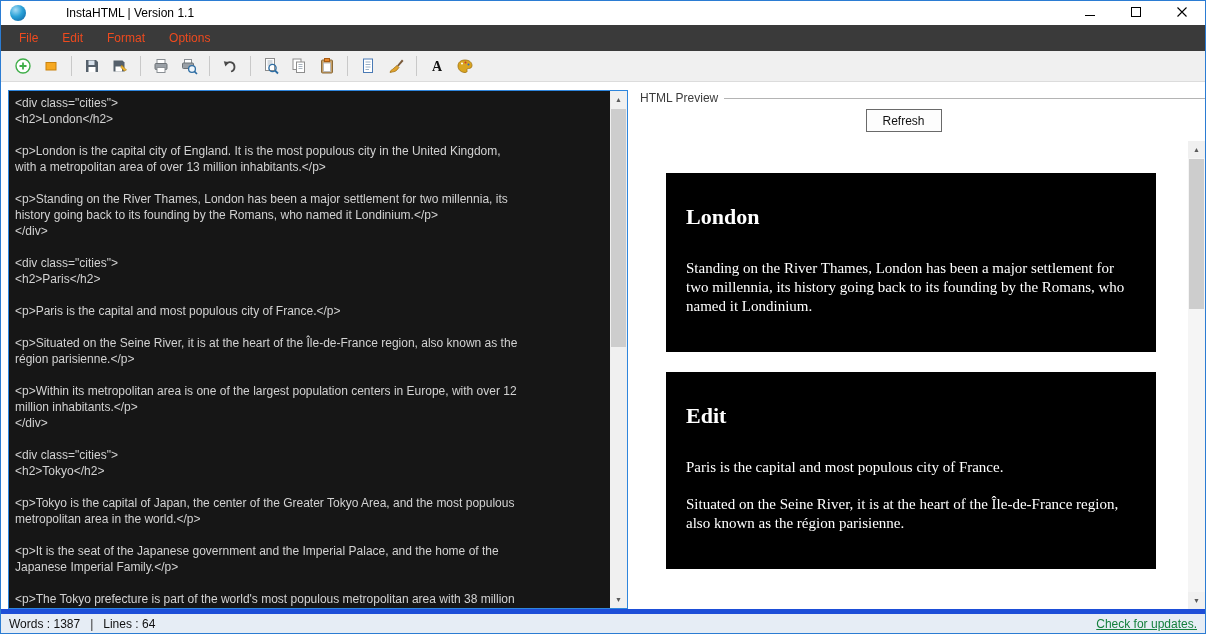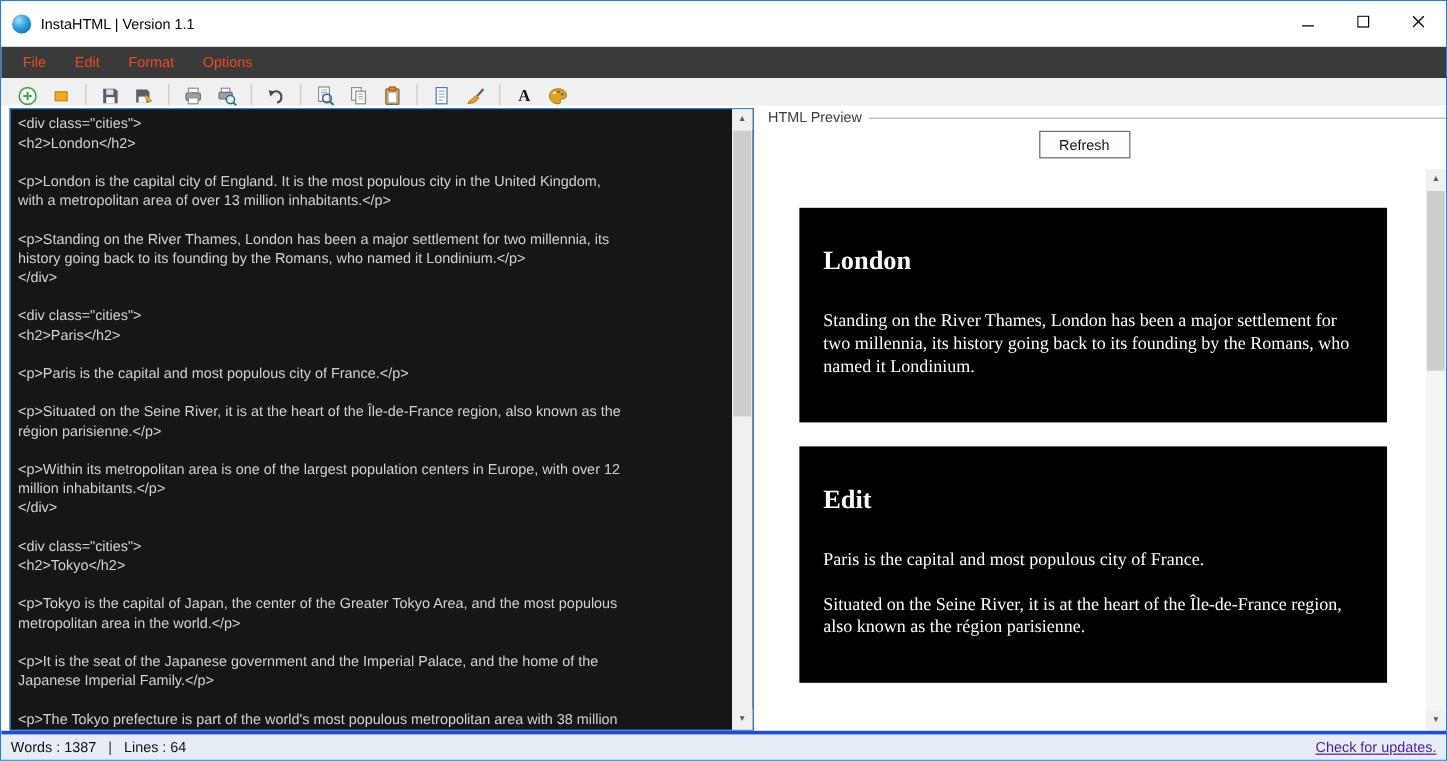--- a/index.html
+++ b/index.html
@@ -4,21 +4,21 @@
 <style>
   * { margin:0; padding:0; box-sizing:border-box; }
   html,body { width:1206px; height:634px; overflow:hidden; }
   body {
     font-family:"Liberation Sans", sans-serif;
     background:#fff;
     position:relative;
     border:1px solid #2b7cd3;
   }
   
-  .titlebar { height:38px; background:#fff; display:flex; align-items:center; }
+  .titlebar { height:24px; background:#fff; display:flex; align-items:center;gap:32px; }
   .app-icon {
     width:16px; height:16px; border-radius:50%;
     background: radial-gradient(circle at 35% 30%, #a8dcf5 0%, #2aa2d8 45%, #0a5a9c 100%);
     margin:0 8px 0 9px; flex:0 0 auto;
   }
   .title-text { font-size:12px; color:#000; }
   .win-controls { margin-left:auto; display:flex; height:100%; }
   .win-btn { width:46px; height:100%; display:flex; align-items:center; justify-content:center; cursor:default; }
   
   .menubar { height:26px; background:#3a3a3a; display:flex; align-items:center; padding-left:6px; }
@@ -65,25 +65,25 @@
     font-family:"Liberation Serif", serif;
   }
   .card-title { font-size:22px; font-weight:bold; line-height:28px; margin-bottom:28px; }
   .card-p { font-size:15px; line-height:19px; margin-bottom:18px; }
   .card-p:last-child { margin-bottom:0; }
   .preview-scroll { position:absolute; right:0; top:53px; width:17px; bottom:0; background:#f5f5f5; }
   .preview-thumb { top:18px; height:150px; }
   
   .statusbar {
     position:absolute; left:0; right:0; bottom:0; height:24px;
-    background:#e6edf5; border-top:3px solid #1d4ed8;
+    background:#e6edf5; border-top:5px solid #1d4ed8;
     display:flex; align-items:center; font-size:12px; color:#111; padding:0 8px;
   }
   .status-sep { margin:0 10px; color:#333; }
-  .update-link { margin-left:auto; color:#4c1d95; text-decoration:underline; }
+  .update-link { margin-left:auto; color:#15803d; text-decoration:underline; }
 </style>
 </head>
 <body>
 
 <div class="titlebar">
   <span class="app-icon"></span>
   <span class="title-text">InstaHTML | Version 1.1</span>
   <div class="win-controls">
     <div class="win-btn">
       <span>

